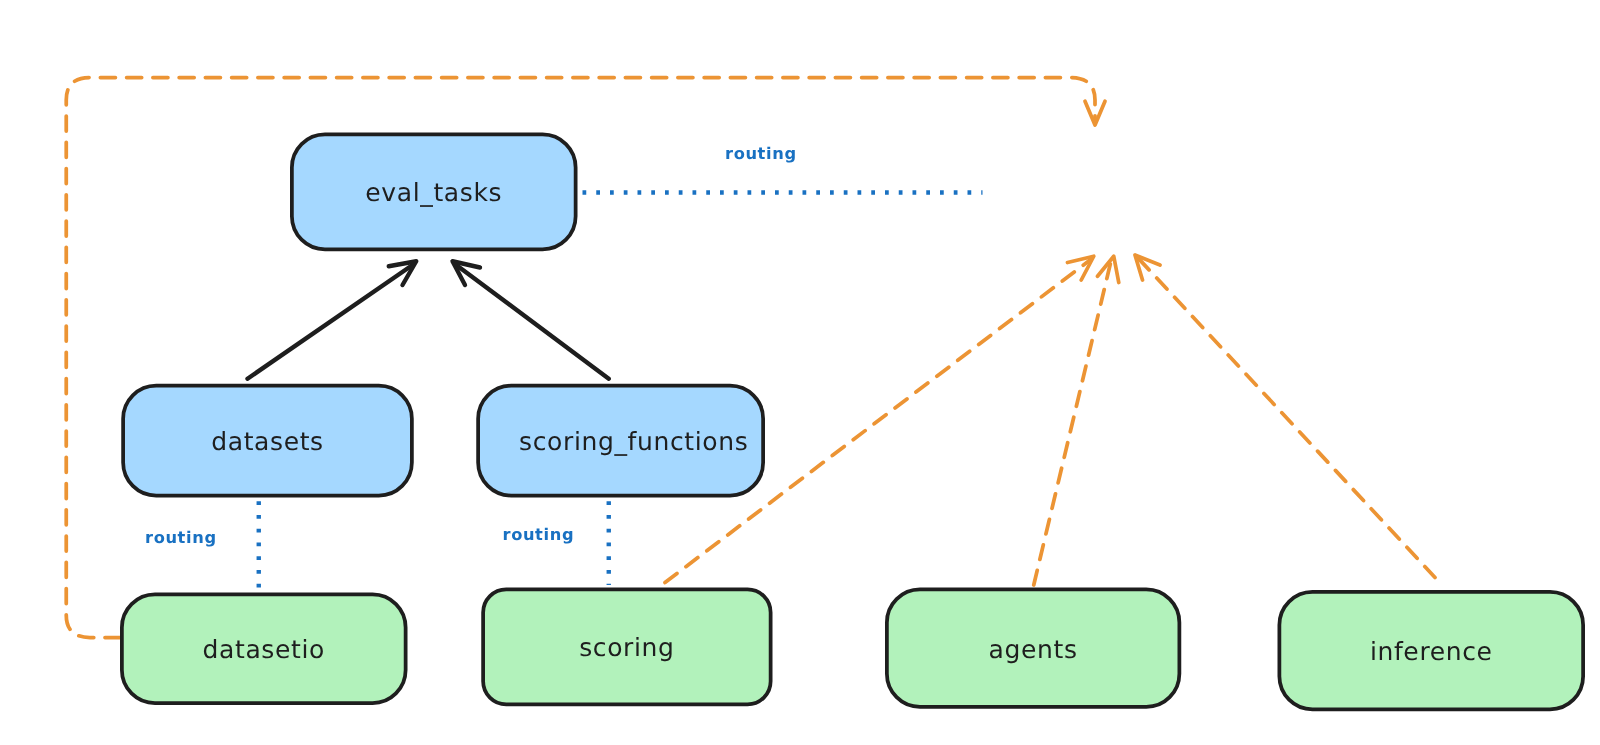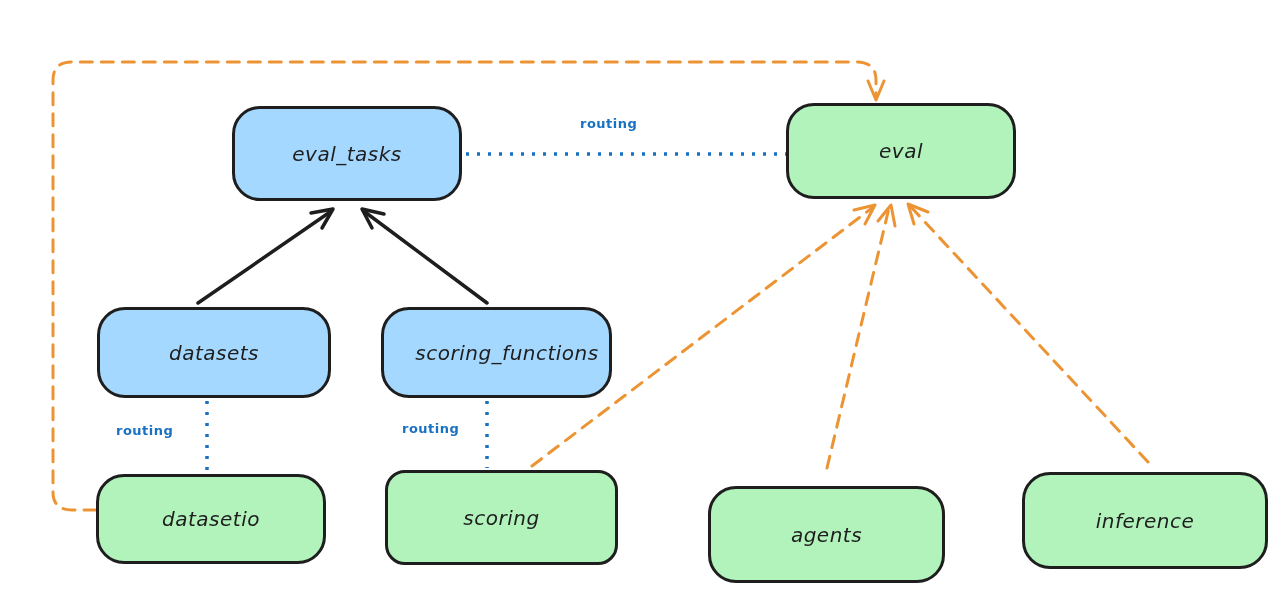--- a/index.html
+++ b/index.html
@@ -49,40 +49,39 @@
     box-sizing: border-box;
     border: 3px solid var(--stroke);
     border-radius: 28px;
     display: flex;
     align-items: center;
     justify-content: center;
     font-size: 20px;
     letter-spacing: 0.5px;
     color: var(--stroke);
     background: #fff;
-    font-style: italic;
   }
   .node.blue  { background: var(--blue-fill); }
   .node.green { background: var(--green-fill); }
   .edge-label {
     position: absolute;
     color: var(--blue);
     font-weight: 700;
     font-size: 13px;
     letter-spacing: 0.5px;
     white-space: nowrap;
   }
   
   .n-eval-tasks        { left: 232px;  top: 106px; width: 230px; height: 95px; }
   .n-eval              { left: 786px;  top: 103px; width: 230px; height: 96px; }
   .n-datasets          { left: 97px;   top: 307px; width: 234px; height: 91px; justify-content: center; }
   .n-scoring-functions { left: 381px;  top: 307px; width: 231px; height: 91px; padding-left: 21px; }
   .n-datasetio         { left: 96px;   top: 474px; width: 230px; height: 90px; }
   .n-scoring           { left: 385px;  top: 470px; width: 233px; height: 95px; border-radius: 20px; }
-  .n-agents            { left: 708px;  top: 470px; width: 237px; height: 97px; margin-top: 16px; }
+  .n-agents            { left: 708px;  top: 470px; width: 237px; height: 97px; }
   .n-inference         { left: 1022px; top: 472px; width: 246px; height: 97px; }
   .l-routing-top  { left: 580px; top: 116px; }
   .l-routing-left { left: 116px; top: 423px; }
   .l-routing-mid  { left: 402px; top: 421px; }
 </style>
 </head>
 <body>
 
 <div class="canvas">
 
@@ -107,23 +106,20 @@
     <path class="e-black" d="M 372 228 L 362 209 L 384 214"></path>
 
     <line class="e-blue" x1="466" y1="154" x2="786" y2="154"></line>
     <line class="e-blue" x1="207" y1="401" x2="207" y2="476"></line>
     <line class="e-blue" x1="487" y1="401" x2="487" y2="468"></line>
   </svg>
 
   <div class="node blue n-eval-tasks">
     <span>eval_tasks</span>
   </div>
-  <div class="node green n-eval">
-    <span>eval</span>
-  </div>
   <div class="node blue n-datasets">
     <span>datasets</span>
   </div>
   <div class="node blue n-scoring-functions">
     <span>scoring_functions</span>
   </div>
   <div class="node green n-datasetio">
     <span>datasetio</span>
   </div>
   <div class="node green n-scoring">

